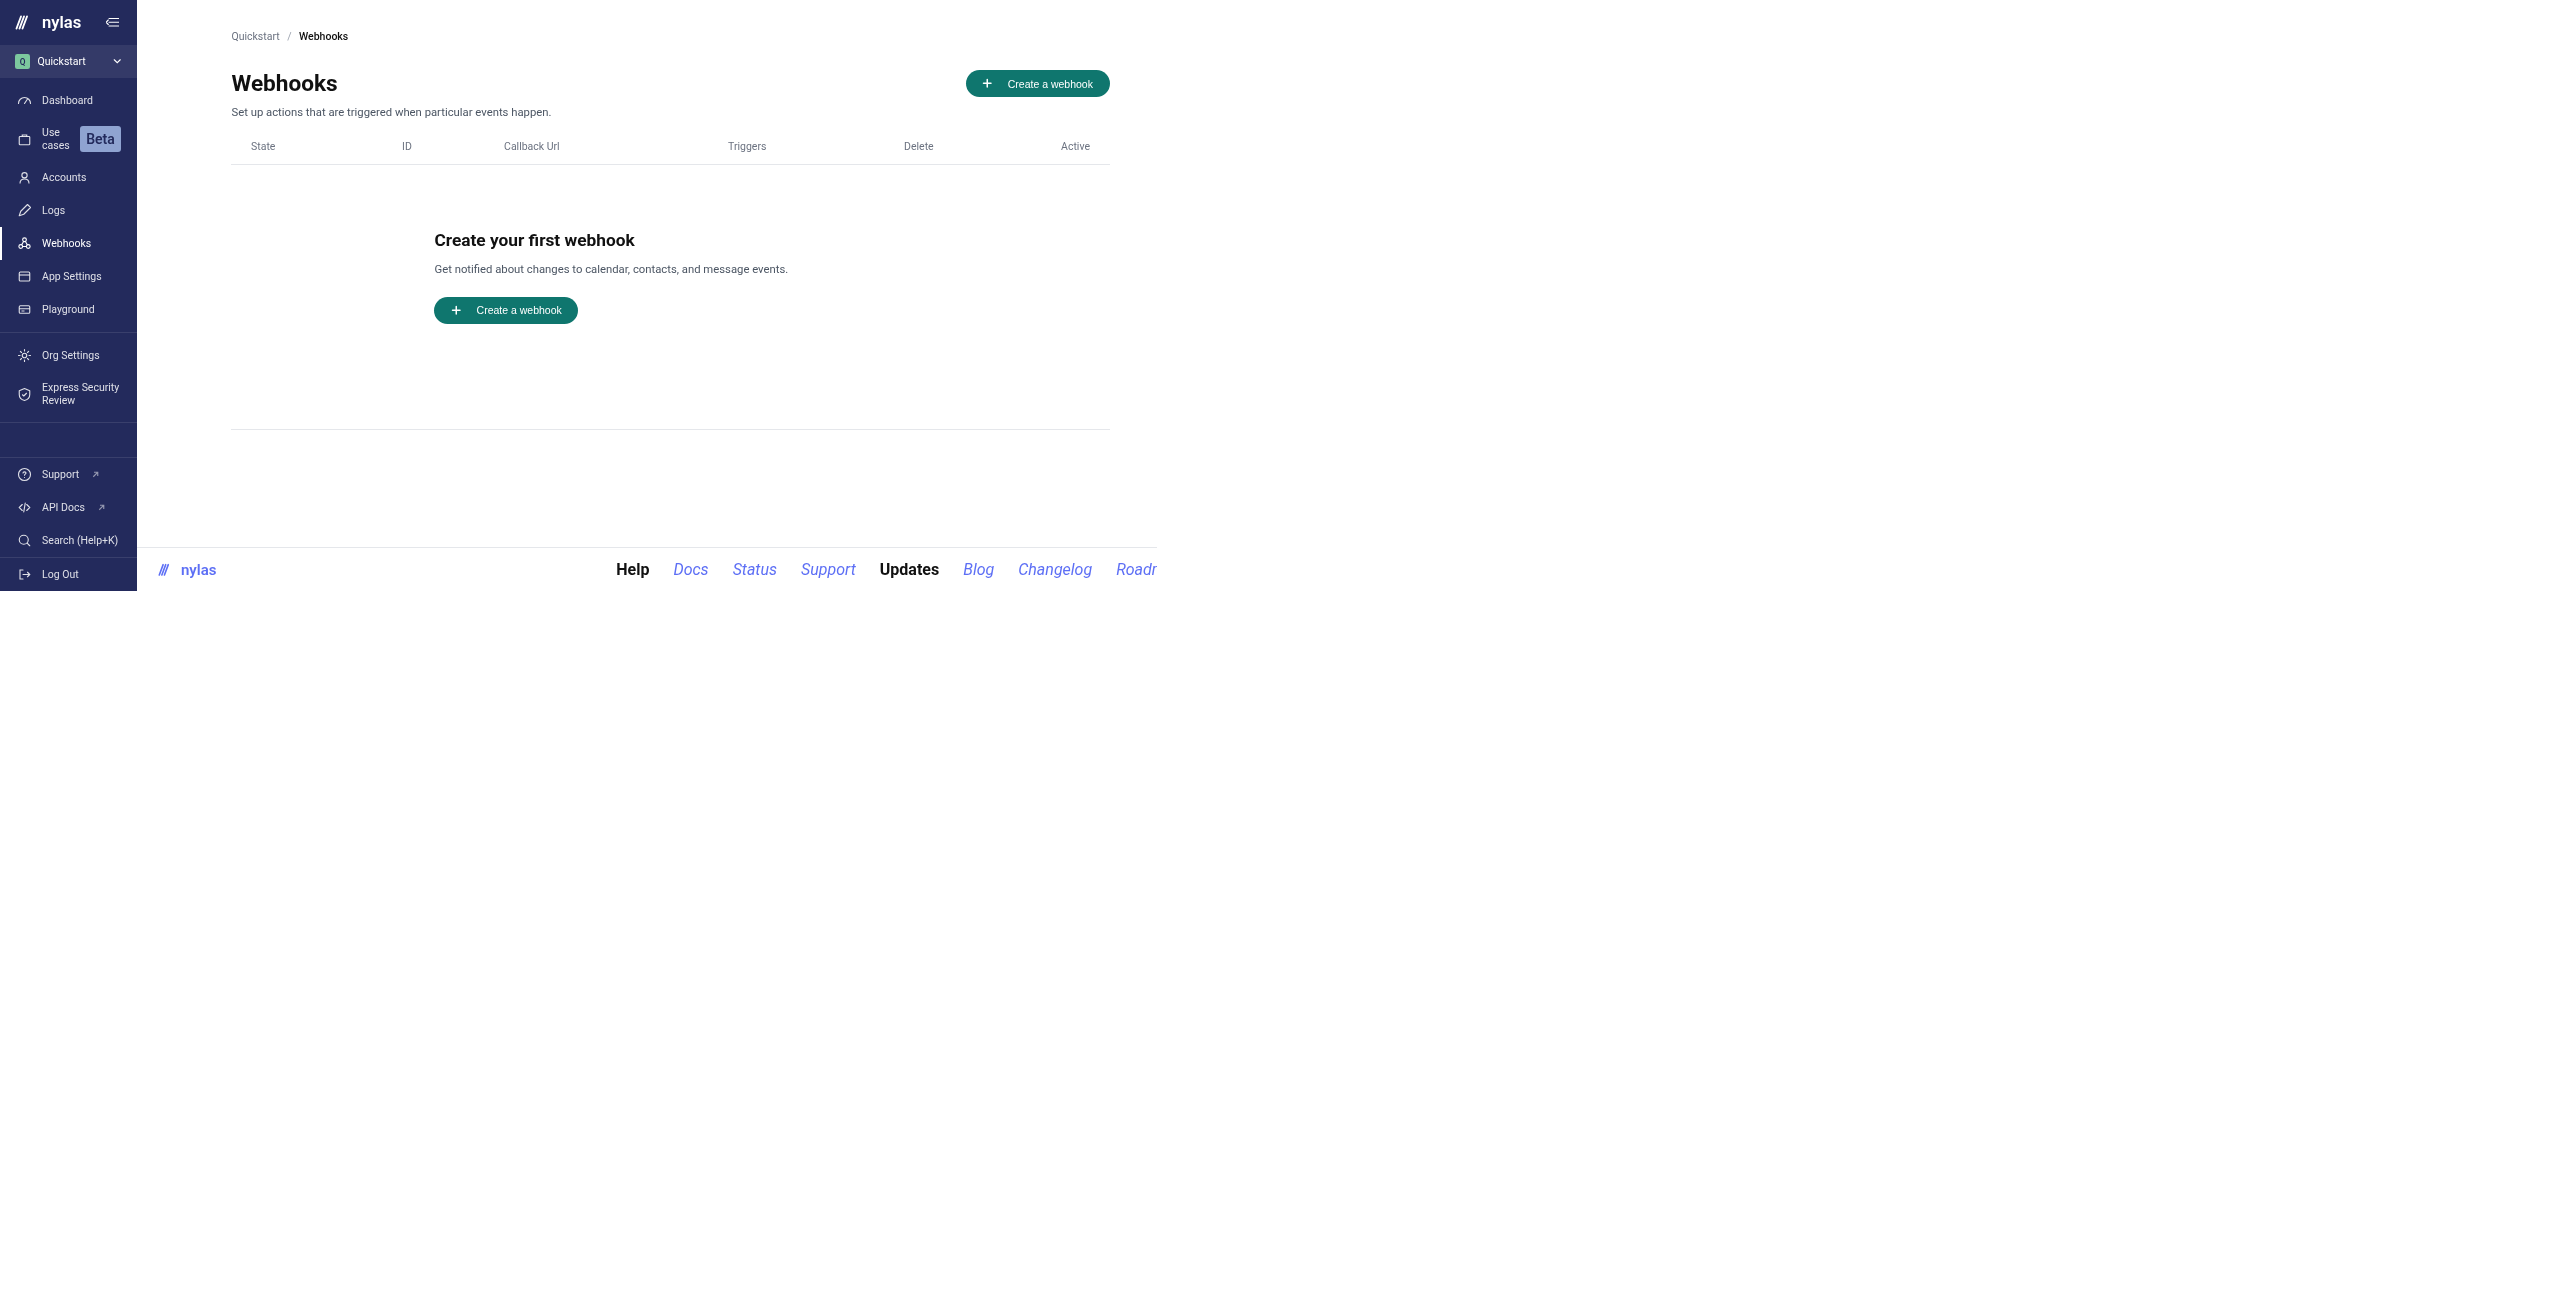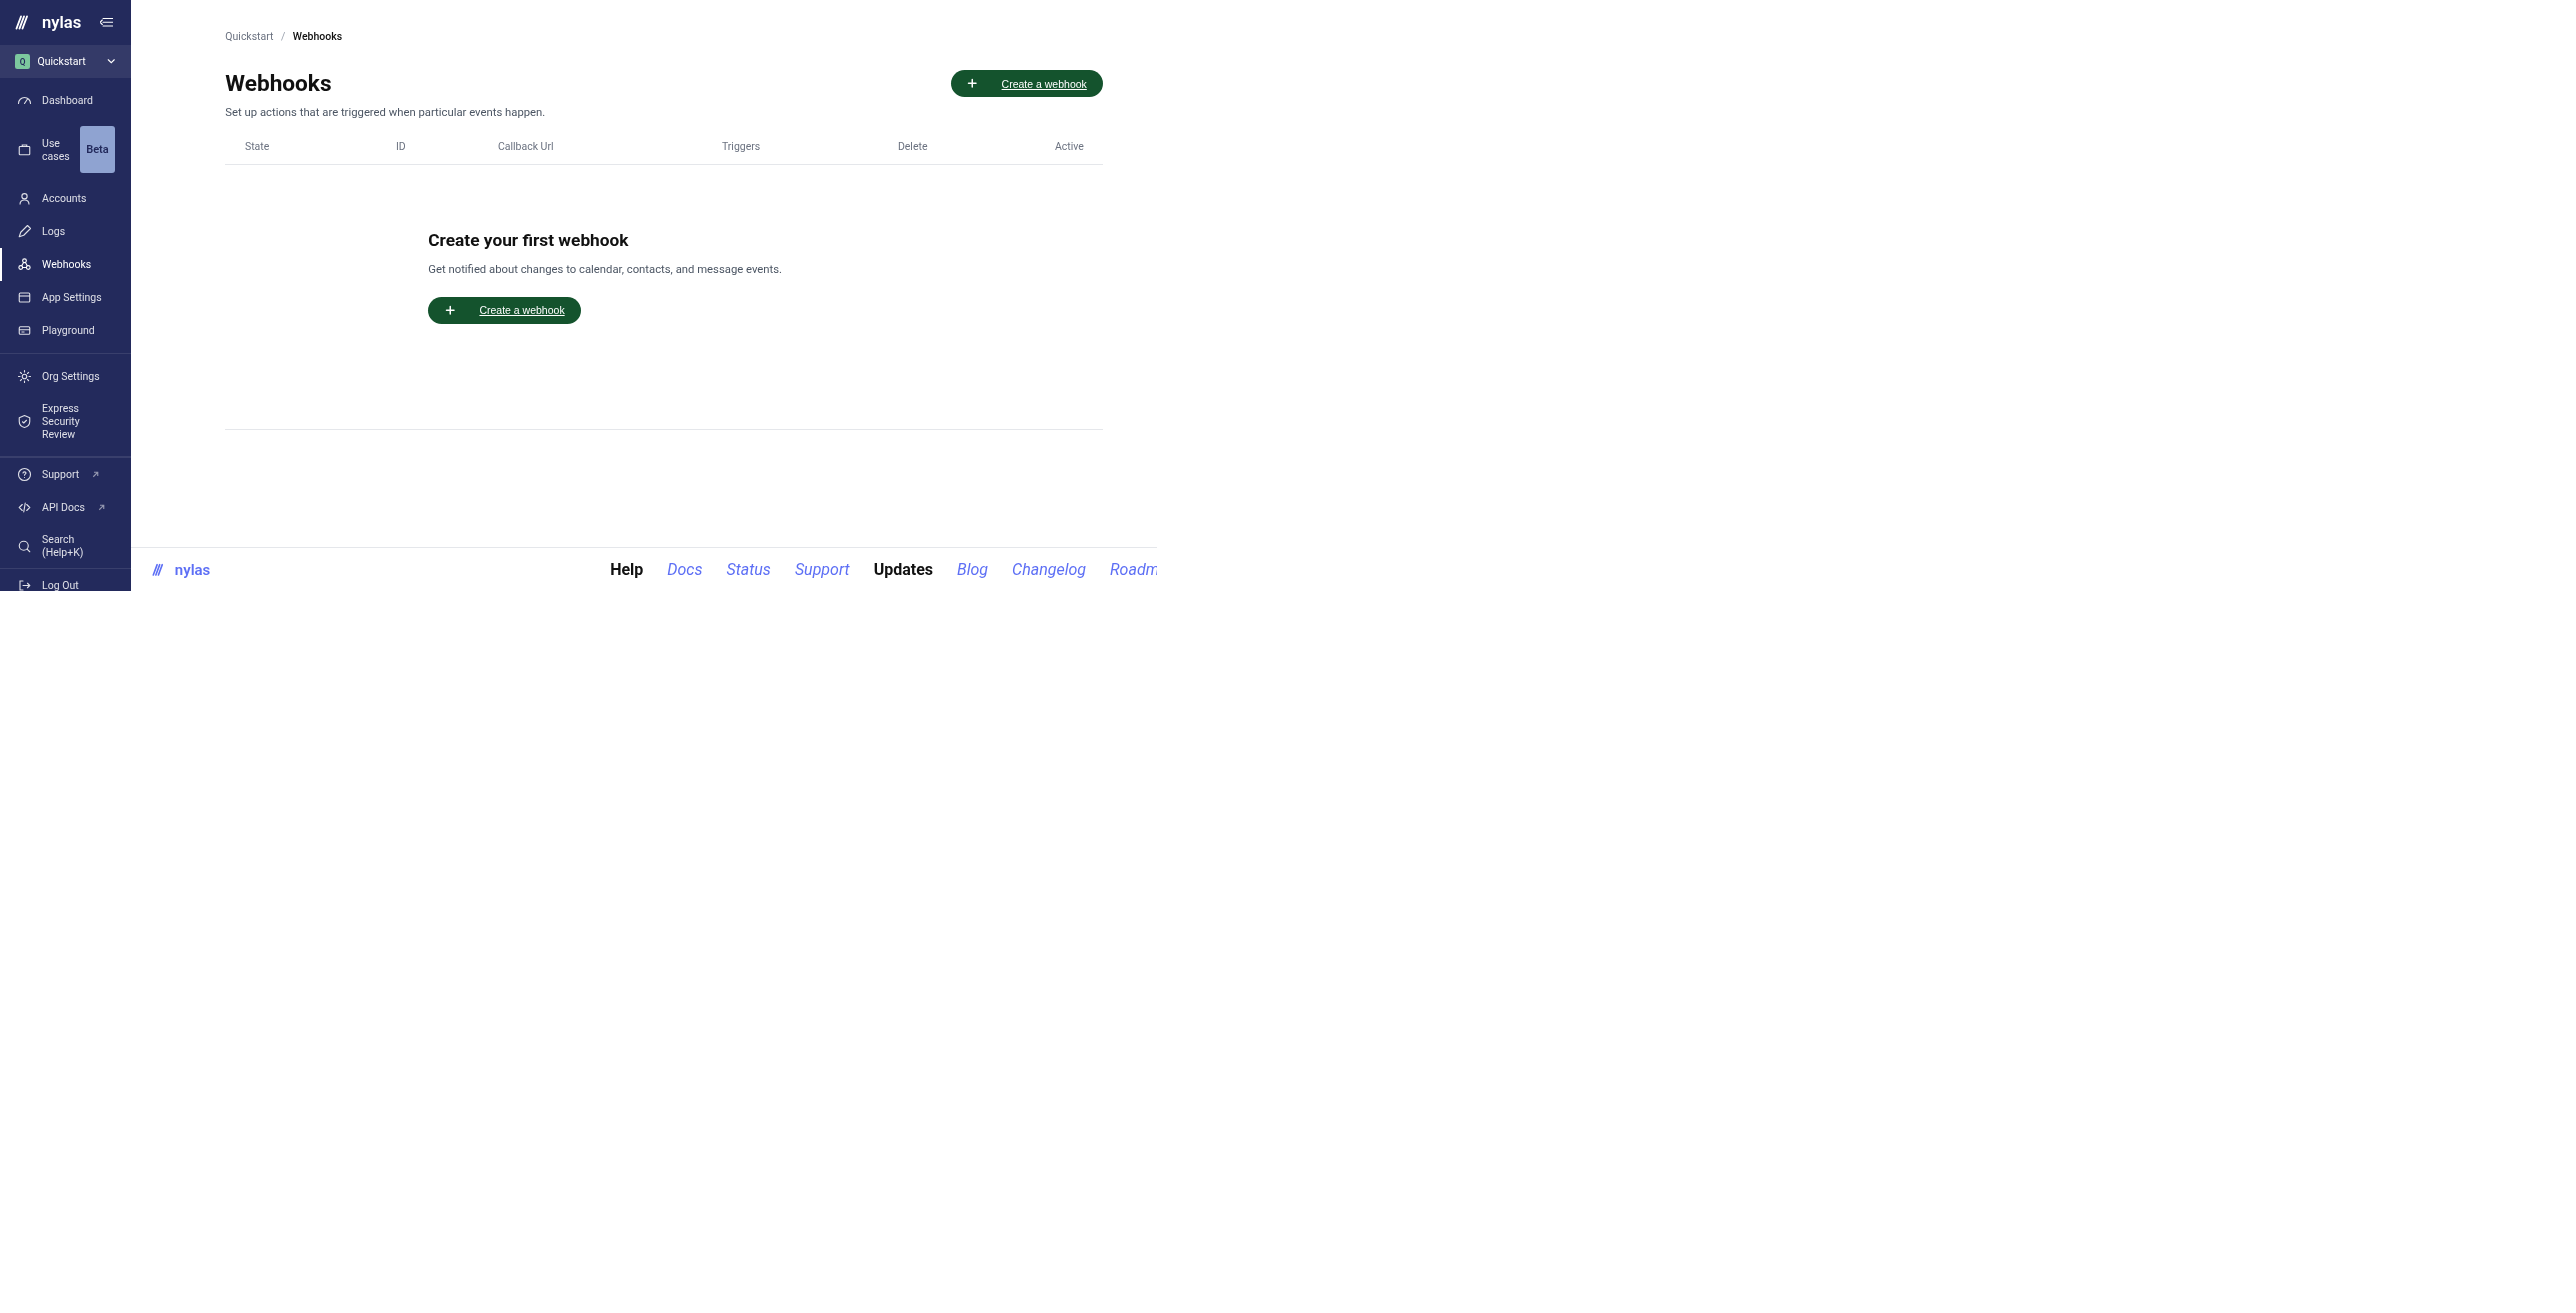--- a/index.html
+++ b/index.html
@@ -19,40 +19,40 @@
     .workspace-left { display: flex; align-items: center; gap: 7.5px; }
     .workspace-badge { width: 15px; height: 15px; background: #7cc89e; border-radius: 2.3px; display: flex; align-items: center; justify-content: center; font-size: 8.3px; color: #232a5c; font-weight: 600; }
     .workspace-name { font-size: 10.5px; }
     
     .nav-section { padding: 6px 0; border-bottom: 0.8px solid rgba(255,255,255,0.1); }
     .nav-section:last-of-type { border-bottom: none; }
     .nav-item { display: flex; align-items: center; gap: 10.5px; padding: 9px 16.6px; cursor: pointer; font-size: 10.5px; color: rgba(255,255,255,0.85); position: relative; }
     .nav-item.active { color: #fff; }
     .nav-item.active::before { content: ''; position: absolute; left: 0; top: 0; bottom: 0; width: 2.3px; background: #fff; }
     .nav-icon { width: 15px; height: 15px; flex-shrink: 0; display: flex; align-items: center; justify-content: center; }
-    .beta-badge { background: #8fa3d1; color: #232a5c; font-size: 11px; font-weight: 600; padding: 17px 6px; border-radius: 3px; margin-left: auto; }
+    .beta-badge { background: #8fa3d1; color: #232a5c; font-size: 14px; font-weight: 600; padding: 5px 6px; border-radius: 3px; margin-left: auto; }
     .ext-icon { width: 9px; height: 9px; opacity: 0.6; margin-left: 1.5px; }
     
     .sidebar-spacer { flex: 1; }
     .sidebar-bottom { border-top: 0.8px solid rgba(255,255,255,0.1); }
     
     
     .main { flex: 1; display: flex; flex-direction: column; background: #fff; }
     .content { flex: 1; padding: 30px 94px 30px 94px; overflow: auto; }
     
     .breadcrumb { display: flex; align-items: center; gap: 7.5px; font-size: 10.5px; margin-bottom: 27px; }
     .breadcrumb-item { color: #6b7280; cursor: pointer; }
     .breadcrumb-sep { color: #9ca3af; }
     .breadcrumb-current { color: #111; font-weight: 500; }
     
     .page-header { display: flex; align-items: flex-start; justify-content: space-between; margin-bottom: 9px; }
     .page-title { font-size: 22.6px; font-weight: 700; color: #111; }
     .page-subtitle { font-size: 11.3px; color: #4b5563; margin-bottom: 21px; }
     
-    .btn-primary { background: #14532d; color: #fff; border: none; border-radius: 16.6px; padding: 7.5px 16.6px; font-size: 10.5px; font-weight: 500; cursor: pointer; display: inline-flex; align-items: center; gap: 24px; text-decoration: underline; }
+    .btn-primary { background: #0f766e; color: #fff; border: none; border-radius: 16.6px; padding: 7.5px 16.6px; font-size: 10.5px; font-weight: 500; cursor: pointer; display: inline-flex; align-items: center; gap: 15px; }
     .plus-icon { width: 10.5px; height: 10.5px; }
     
     .table-header { display: flex; padding: 0 19.6px 10.5px 19.6px; border-bottom: 0.8px solid #e5e7eb; gap: 30px; }
     .th { font-size: 10.5px; color: #6b7280; }
     .th-state { width: 121px; }
     .th-id { width: 72px; }
     .th-callback { width: 194px; }
     .th-triggers { width: 146px; }
     .th-delete { width: 127px; }
     .th-active { flex: 1; }

